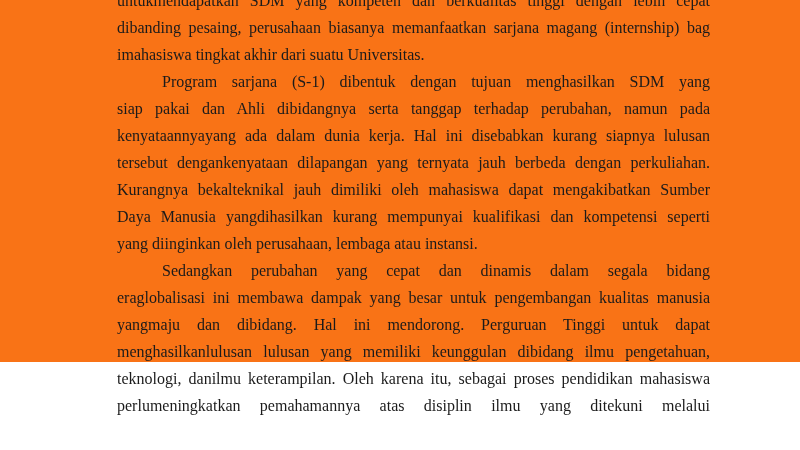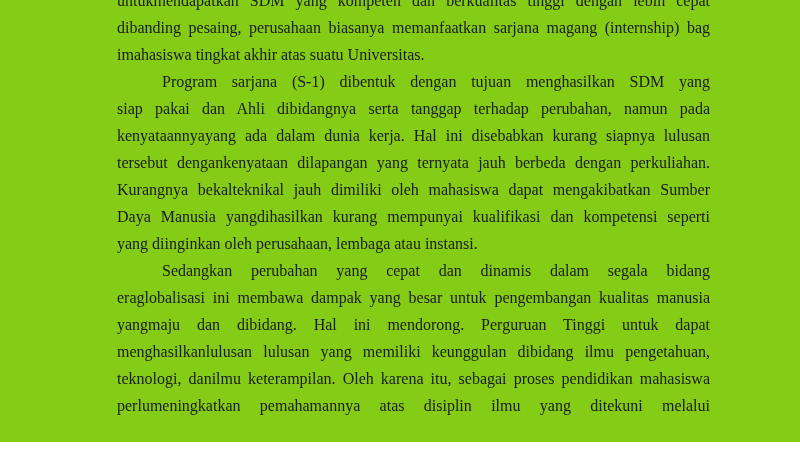--- a/index.html
+++ b/index.html
@@ -6,22 +6,22 @@
     margin: 0;
     padding: 0;
     width: 800px;
     height: 450px;
     overflow: hidden;
     background: #ffffff;
   }
   .page {
     position: relative;
     width: 800px;
-    height: 442px;
-    background: #84cc16;
+    height: 362px;
+    background: #f97316;
   }
   .text-block {
     position: absolute;
     left: 117px;
     top: -13px;
     width: 593px;
   }
   .line {
     font-family: "Liberation Serif", "DejaVu Serif", serif;
     font-size: 16px;
@@ -42,21 +42,21 @@
     text-indent: 45px;
   }
 </style>
 </head>
 <body>
 
 <div class="page">
   <div class="text-block">
     <div class="line">untukmendapatkan SDM yang kompeten dan berkualitas tinggi dengan lebih cepat</div>
     <div class="line">dibanding pesaing, perusahaan biasanya memanfaatkan sarjana magang (internship) bag</div>
-    <div class="line para-end">imahasiswa tingkat akhir atas suatu Universitas.</div>
+    <div class="line para-end">imahasiswa tingkat akhir dari suatu Universitas.</div>
     <div class="line indent">Program sarjana (S-1) dibentuk dengan tujuan menghasilkan SDM yang</div>
     <div class="line">siap pakai dan Ahli dibidangnya serta tanggap terhadap perubahan, namun pada</div>
     <div class="line">kenyataannyayang ada dalam dunia kerja. Hal ini disebabkan kurang siapnya lulusan</div>
     <div class="line">tersebut dengankenyataan dilapangan yang ternyata jauh berbeda dengan perkuliahan.</div>
     <div class="line">Kurangnya bekalteknikal jauh dimiliki oleh mahasiswa dapat mengakibatkan Sumber</div>
     <div class="line">Daya Manusia yangdihasilkan kurang mempunyai kualifikasi dan kompetensi seperti</div>
     <div class="line para-end">yang diinginkan oleh perusahaan, lembaga atau instansi.</div>
     <div class="line indent">Sedangkan perubahan yang cepat dan dinamis dalam segala bidang</div>
     <div class="line">eraglobalisasi ini membawa dampak yang besar untuk pengembangan kualitas manusia</div>
     <div class="line">yangmaju dan dibidang. Hal ini mendorong. Perguruan Tinggi untuk dapat</div>

